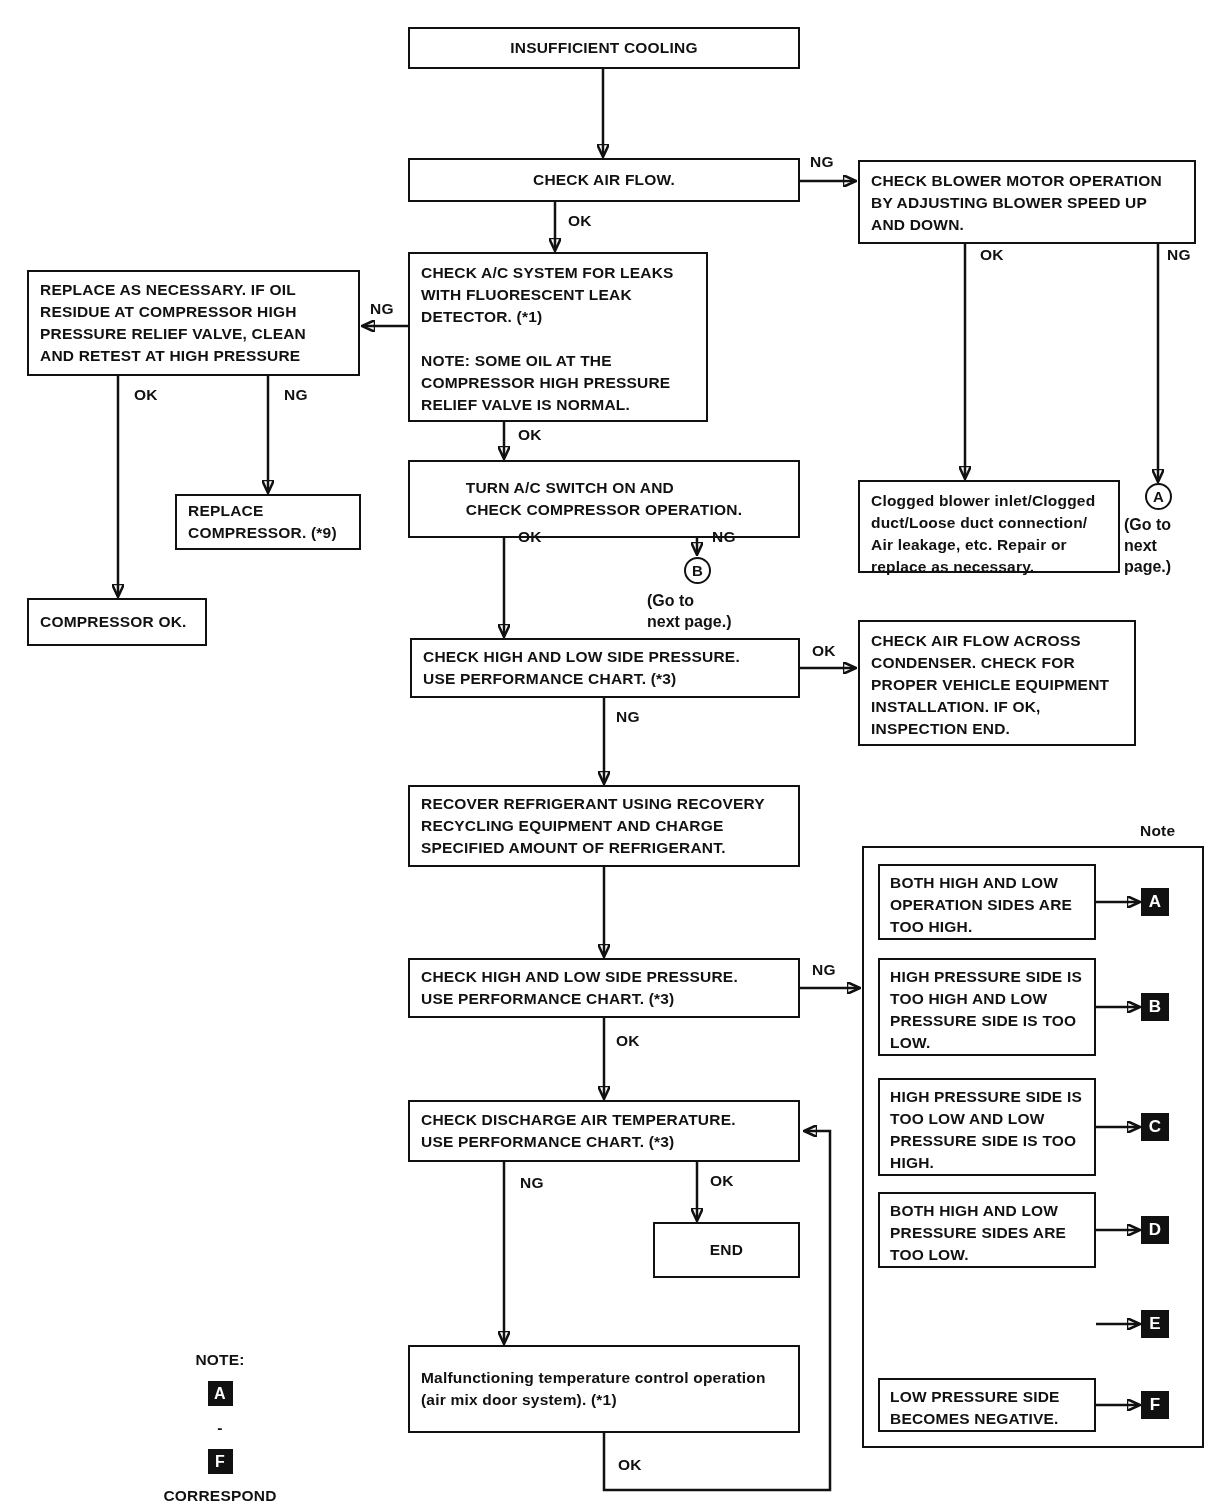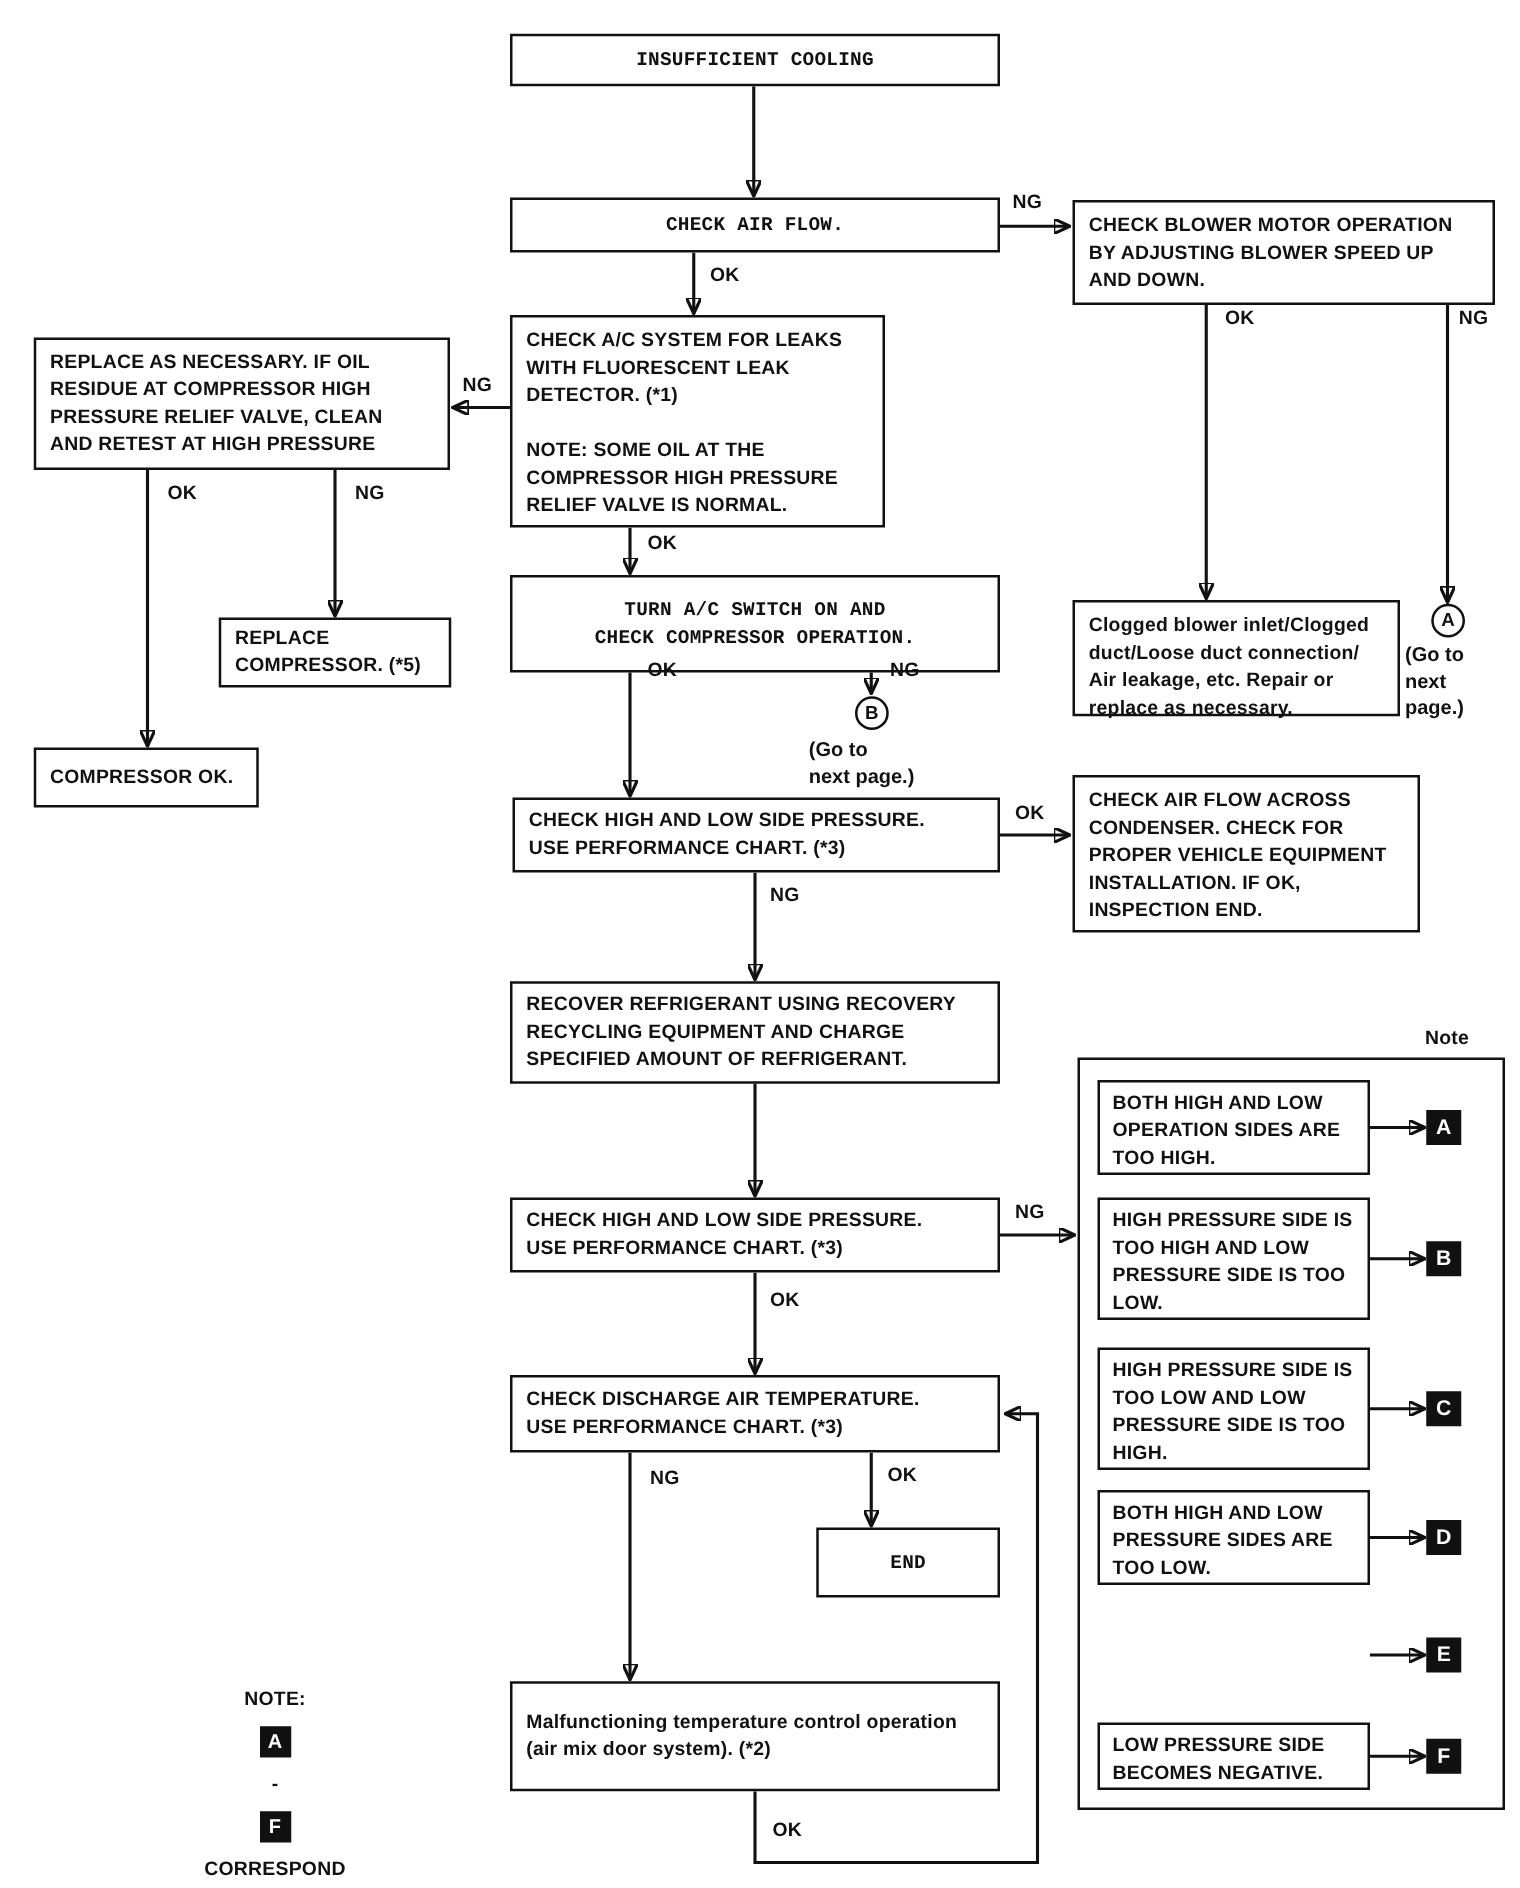--- a/index.html
+++ b/index.html
@@ -31,23 +31,22 @@
     font-size: 15.5px;
     line-height: 22px;
     padding: 8px 11px;
     white-space: pre-line;
     letter-spacing: 0.2px;
   }
   .box.center {
     display: flex;
     align-items: center;
     justify-content: center;
-    text-align: center;
+    text-align: left;
     padding: 16px 8px;
-    font-family: Liberation Mono, monospace;
   }
   .box.vcenter {
     display: flex;
     align-items: center;
     text-align: left;
   }
   .nbox {
     padding: 6px 10px;
   }
   .panel {
@@ -174,21 +173,21 @@
 NOTE: SOME OIL AT THE
 COMPRESSOR HIGH PRESSURE
 RELIEF VALVE IS NORMAL.</div>
 
   <div class="box vcenter" style="left:27px;top:270px;width:333px;height:106px">REPLACE AS NECESSARY. IF OIL
 RESIDUE AT COMPRESSOR HIGH
 PRESSURE RELIEF VALVE, CLEAN
 AND RETEST AT HIGH PRESSURE</div>
 
   <div class="box vcenter" style="left:175px;top:494px;width:186px;height:56px">REPLACE
-COMPRESSOR. (*5)</div>
+COMPRESSOR. (*9)</div>
 
   <div class="box vcenter" style="left:27px;top:598px;width:180px;height:48px">COMPRESSOR OK.</div>
 
   <div class="box center" style="left:408px;top:460px;width:392px;height:78px">TURN A/C SWITCH ON AND
 CHECK COMPRESSOR OPERATION.</div>
 
   <div class="box" style="left:858px;top:480px;width:262px;height:93px">Clogged blower inlet/Clogged
 duct/Loose duct connection/
 Air leakage, etc. Repair or
 replace as necessary.</div>
@@ -208,21 +207,21 @@
 
   <div class="box vcenter" style="left:408px;top:958px;width:392px;height:60px">CHECK HIGH AND LOW SIDE PRESSURE.
 USE PERFORMANCE CHART. (*3)</div>
 
   <div class="box vcenter" style="left:408px;top:1100px;width:392px;height:62px">CHECK DISCHARGE AIR TEMPERATURE.
 USE PERFORMANCE CHART. (*3)</div>
 
   <div class="box center" style="left:653px;top:1222px;width:147px;height:56px">END</div>
 
   <div class="box vcenter" style="left:408px;top:1345px;width:392px;height:88px">Malfunctioning temperature control operation
-(air mix door system). (*2)</div>
+(air mix door system). (*1)</div>
 
   <div class="circle" style="left:1145px;top:483px">A</div>
   <div class="goto" style="left:1124px;top:514px;width:68px">(Go to
 next
 page.)</div>
 
   <div class="circle" style="left:684px;top:557px">B</div>
   <div class="goto" style="left:647px;top:590px;width:100px">(Go to
 next page.)</div>
 

